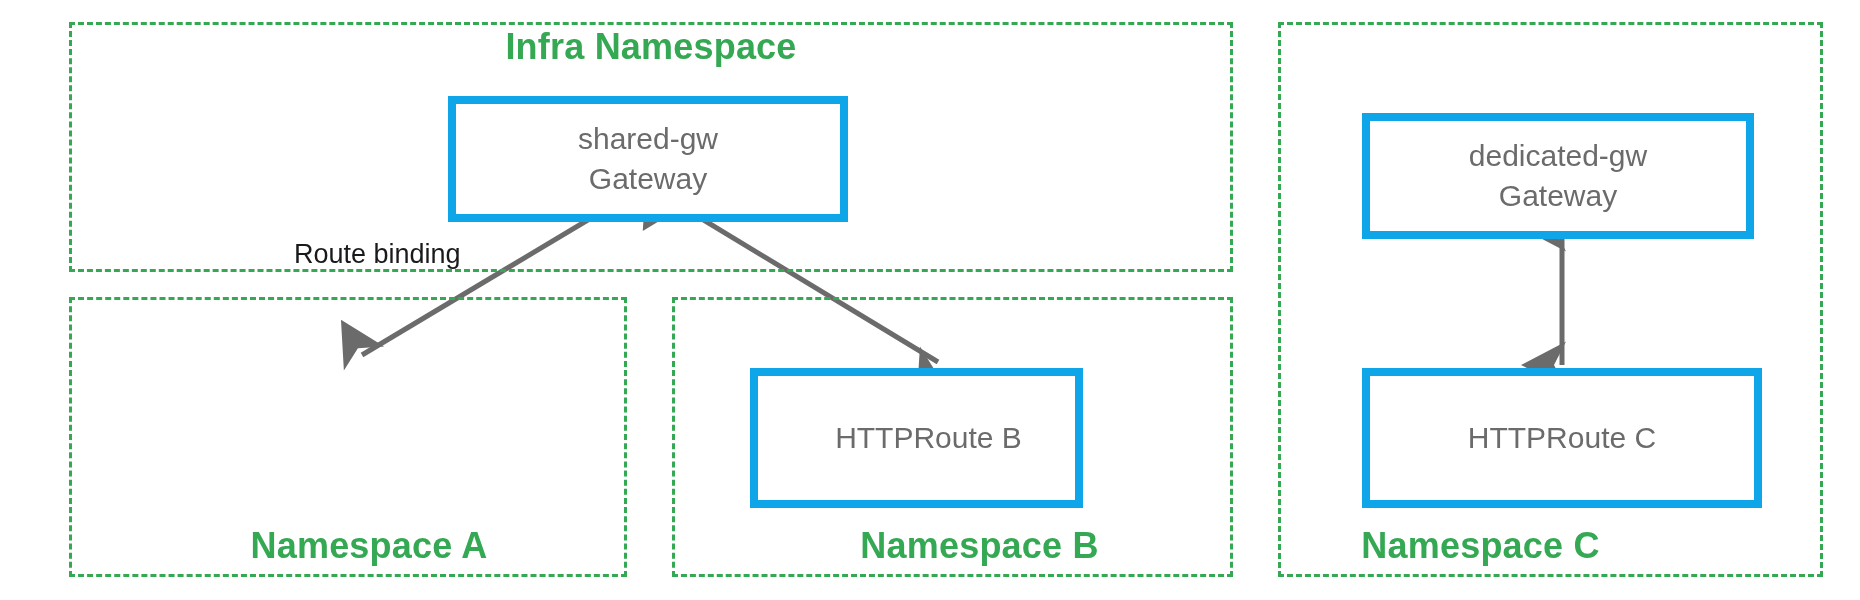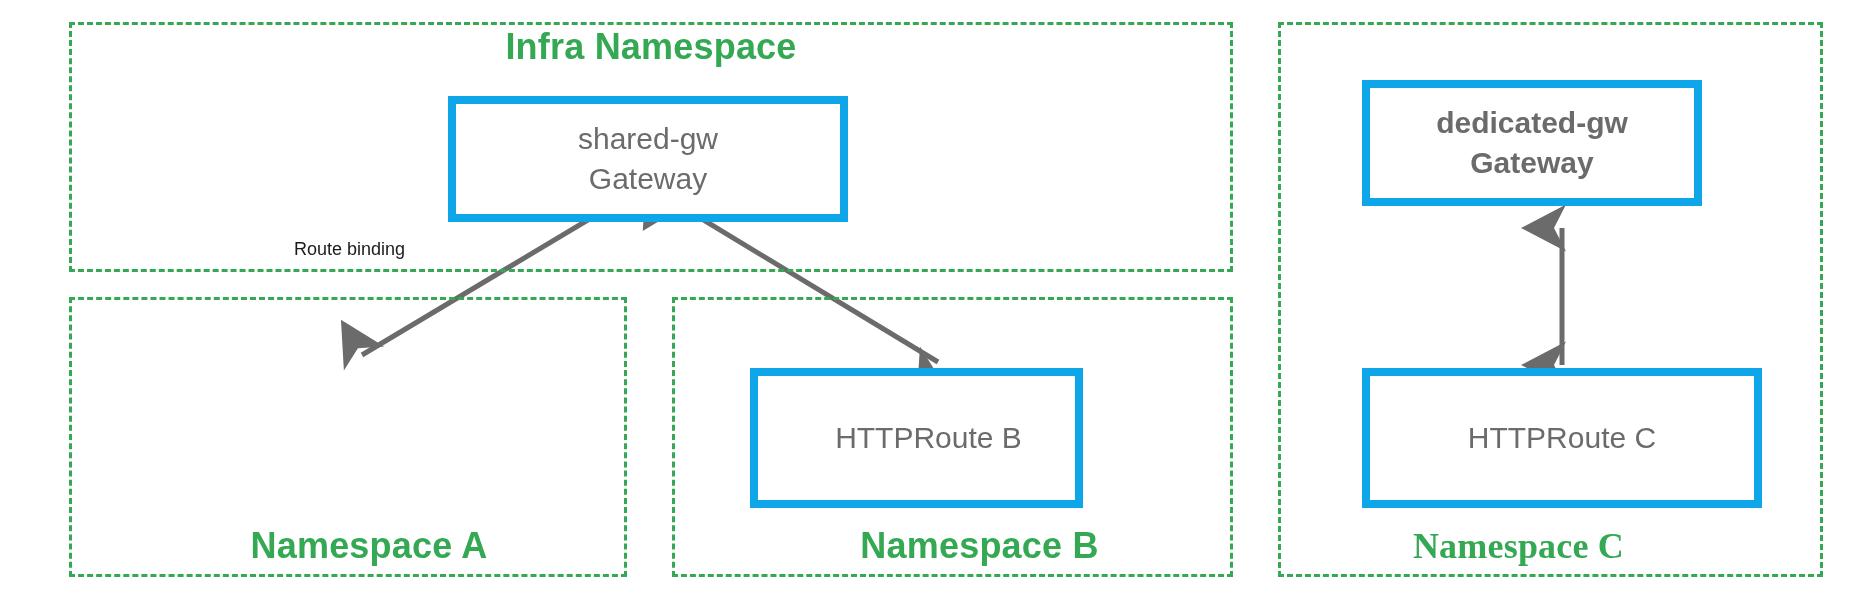--- a/index.html
+++ b/index.html
@@ -47,21 +47,21 @@
     text-align: center;
     font-family: "Liberation Sans", sans-serif;
   }
   .node-box .node-text {
     display: block;
     white-space: pre-line;
   }
   .edge-label {
     position: absolute;
     color: #1a1a1a;
-    font-size: 18px;
+    font-size: 27px;
     white-space: nowrap;
     font-family: "Liberation Sans", sans-serif;
   }
   svg.edges {
     position: absolute;
     left: 0;
     top: 0;
     width: 1860px;
     height: 600px;
     overflow: visible;
@@ -114,24 +114,24 @@
   <div class="ns-box" style="left:672px; top:297px; width:561px; height:280px;"></div>
 
   <div class="node-box" style="left:750px; top:368px; width:333px; height:140px;padding-left:24px;">
     <span class="node-text">HTTPRoute B</span>
   </div>
 
   <div class="ns-label" style="left:672px; top:525px; width:561px;margin-left:27px;">Namespace B</div>
 
   <div class="ns-box" style="left:1278px; top:22px; width:545px; height:555px;"></div>
 
-  <div class="node-box" style="left:1362px; top:80px; width:340px; height:126px;font-weight:bold;">
+  <div class="node-box" style="left:1362px; top:113px; width:392px; height:126px;">
     <span class="node-text">dedicated-gw
 Gateway</span>
   </div>
 
   <div class="node-box" style="left:1362px; top:368px; width:400px; height:140px;">
     <span class="node-text">HTTPRoute C</span>
   </div>
 
-  <div class="ns-label" style="left:1246px; top:525px; width:545px;font-family:Liberation Serif, serif;">Namespace C</div>
+  <div class="ns-label" style="left:1208px; top:525px; width:545px;">Namespace C</div>
 
 </div>
 
 </body></html>

